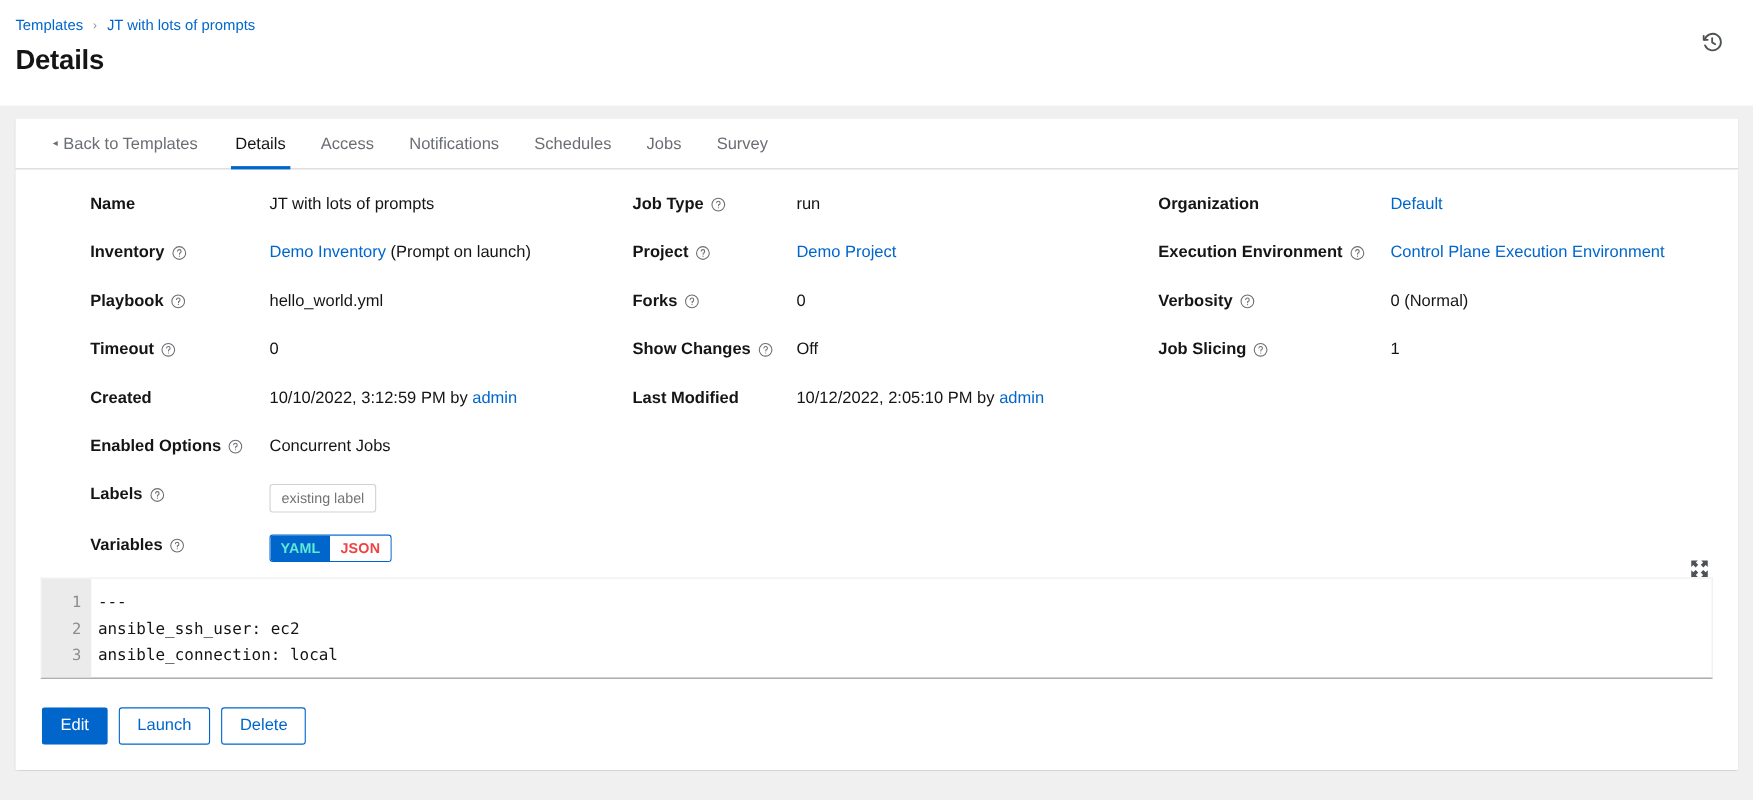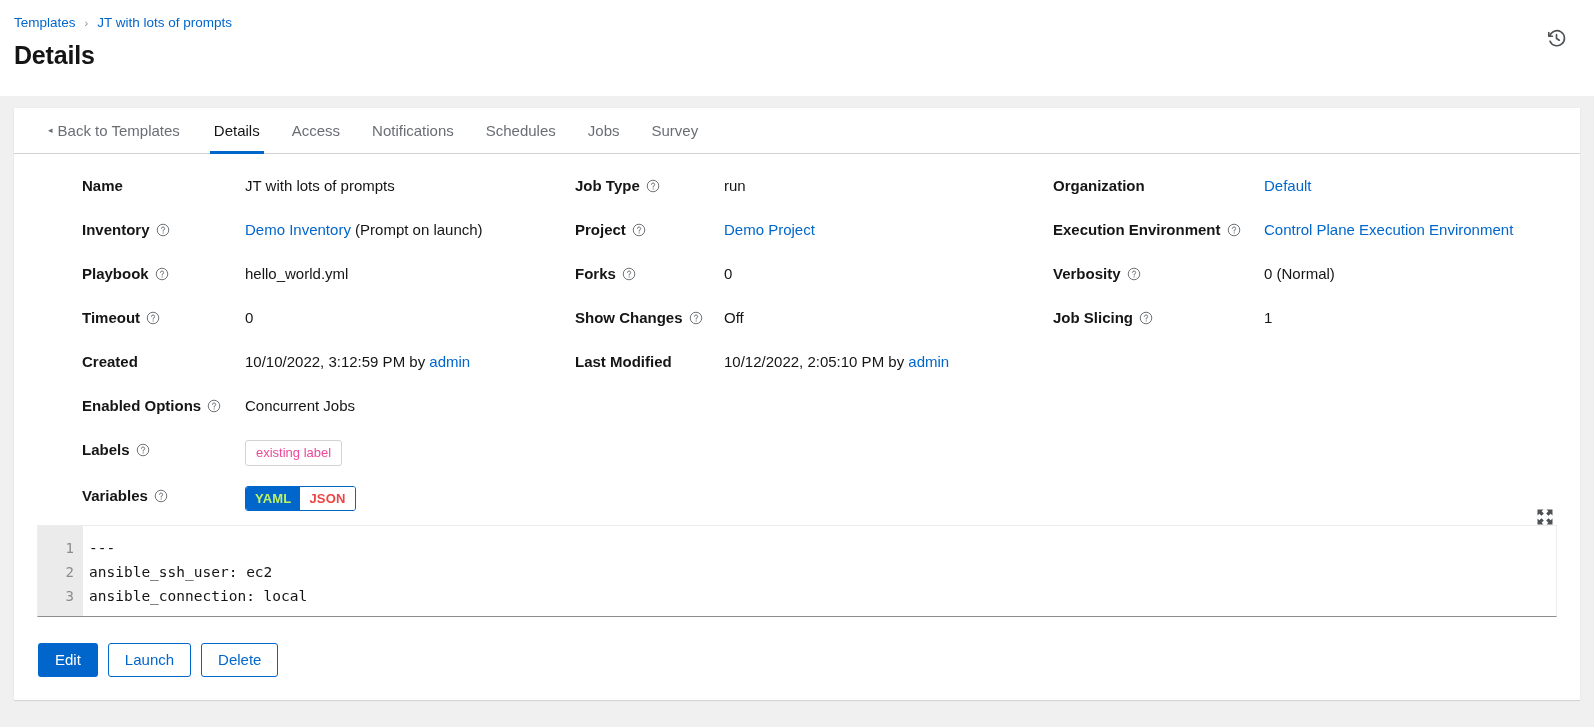--- a/index.html
+++ b/index.html
@@ -128,41 +128,41 @@
 
   
   .chip {
     display: inline-block;
     border: 1px solid #d2d2d2;
     border-radius: 3px;
     background: #fff;
     font-size: 13px;
     line-height: 16px;
     padding: 4px 10px;
-    color: #ec4899;
+    color: #737373;
     cursor: default;
   }
 
   
   .toggle {
     display: inline-flex;
     border-radius: 3px;
     overflow: hidden;
     border: 1px solid #06c;
     height: 25px;
   }
   .toggle div {
     font-size: 13px;
     font-weight: 700;
     line-height: 23px;
     padding: 0 9px;
     cursor: pointer;
     letter-spacing: 0.2px;
   }
-  .toggle .on  { background: #06c; color: #bef264; }
+  .toggle .on  { background: #06c; color: #5eead4; }
   .toggle .off { background: #fff; color: #ef4444; }
 
   
   .vars-row { position: relative; }
   .expand-btn {
     position: absolute;
     right: 23px;
     top: -18px;
     width: 22px; height: 22px;
     cursor: pointer;

